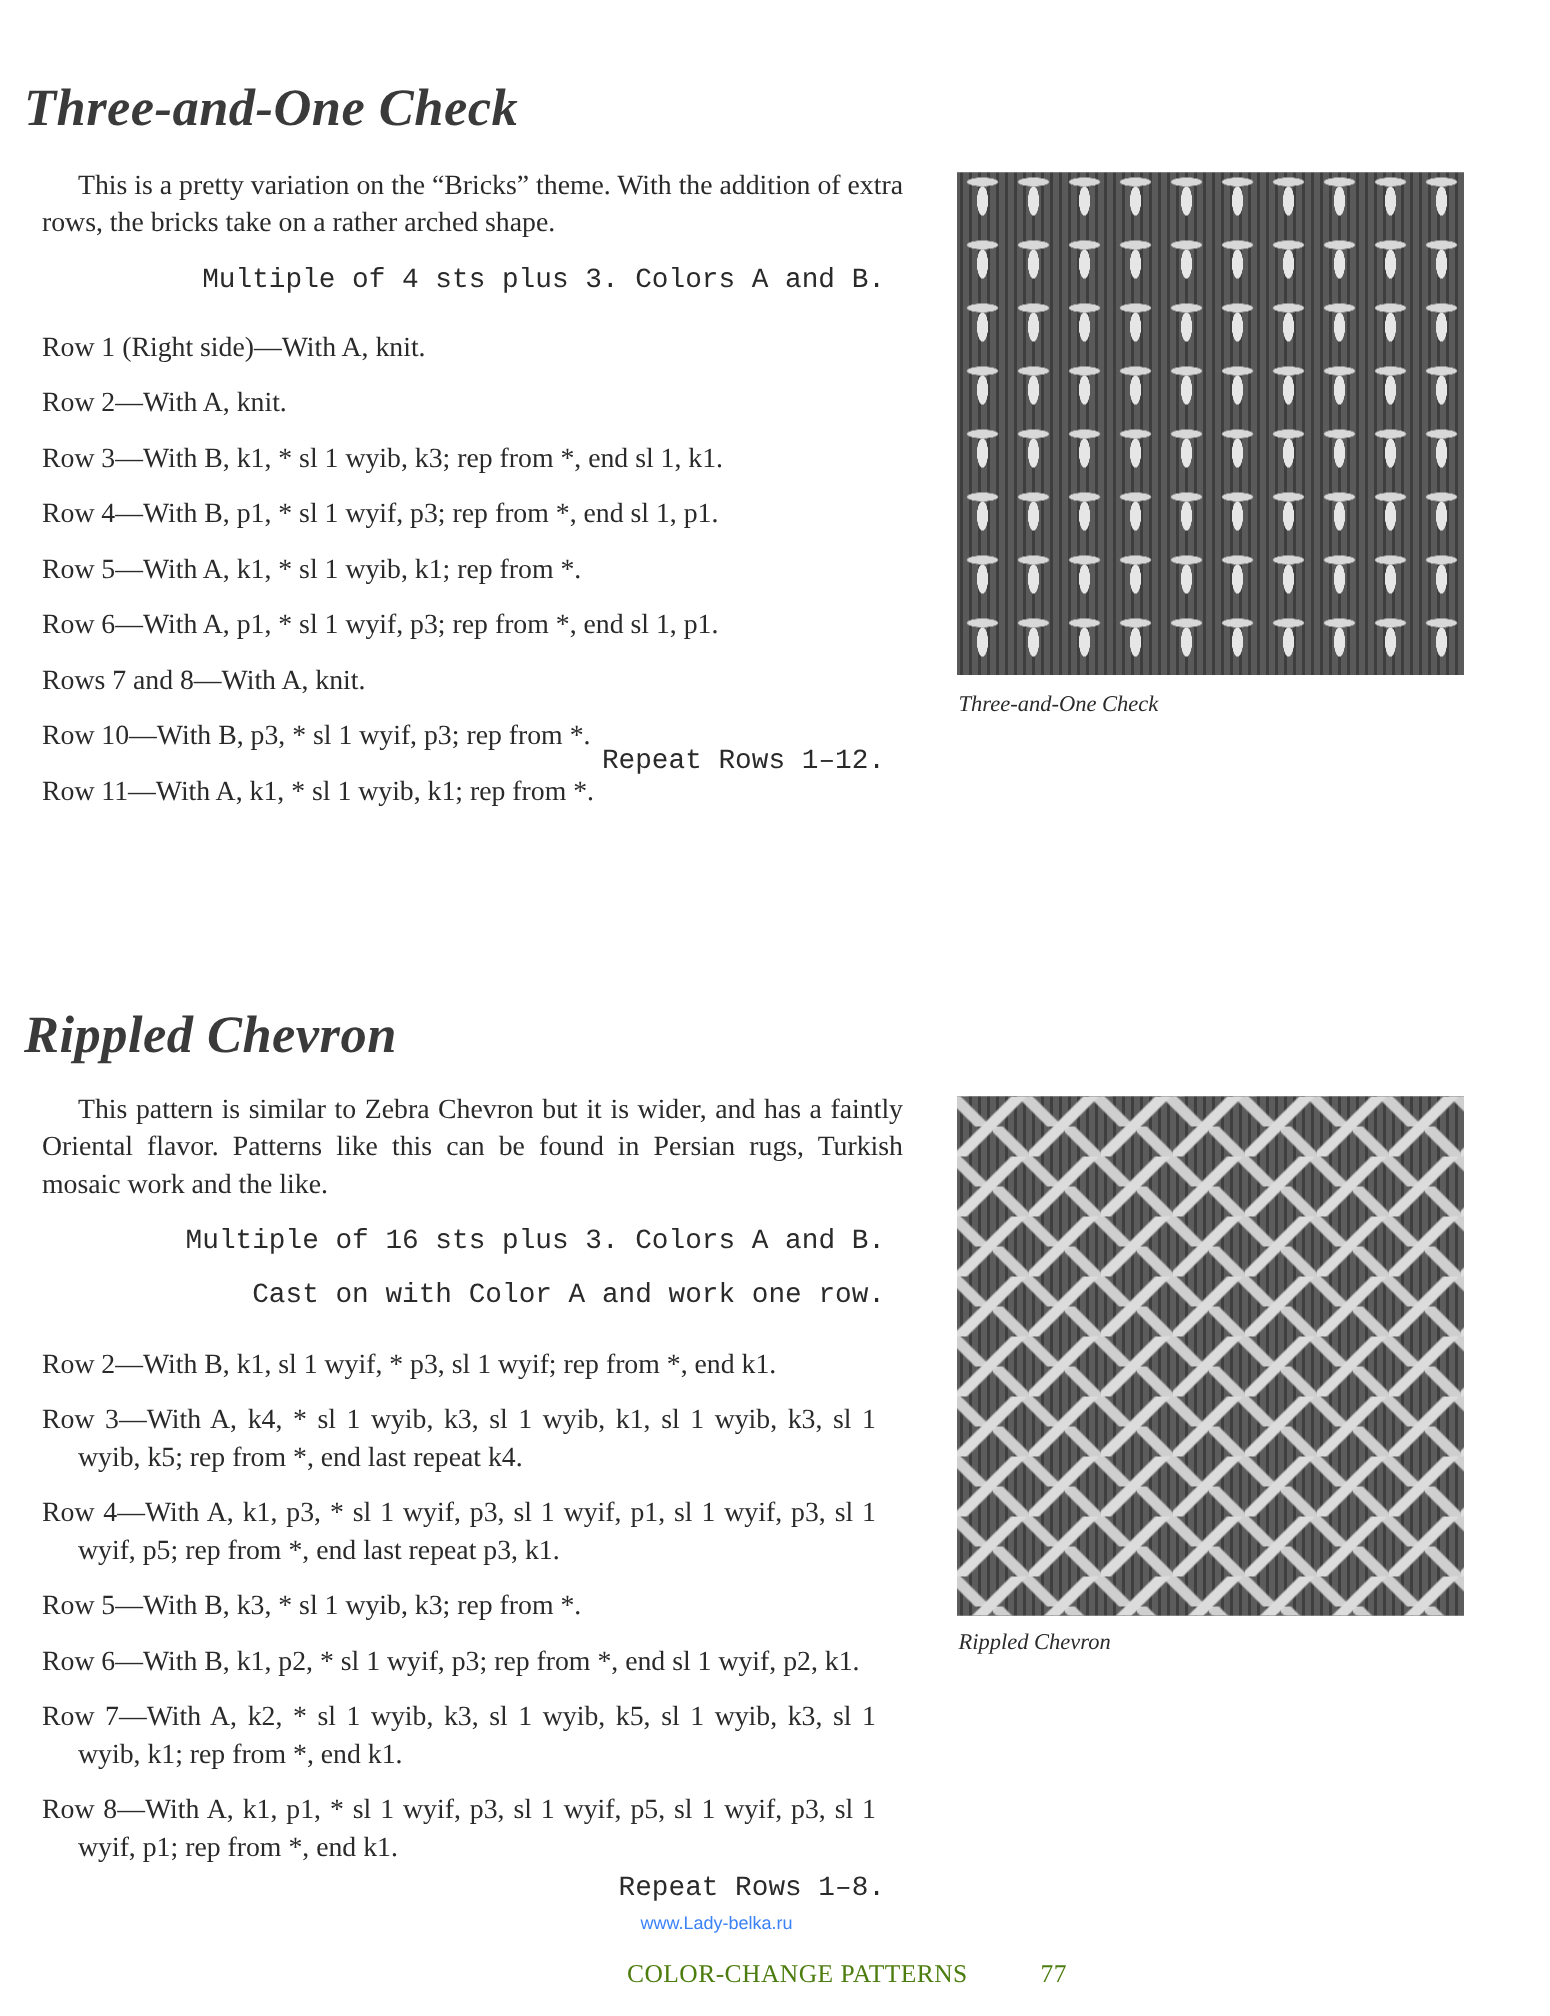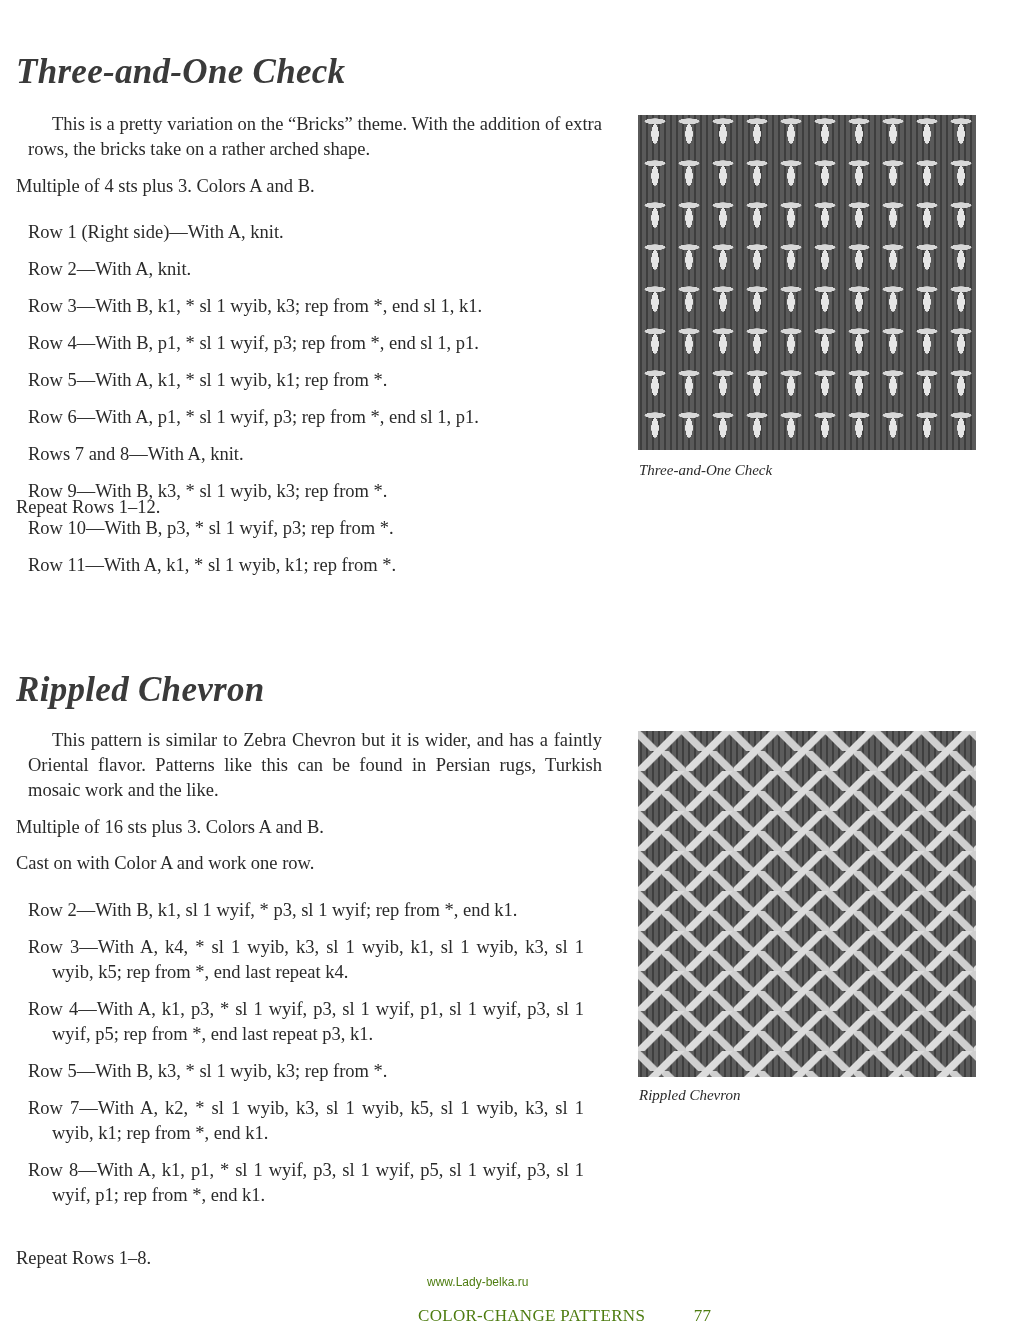--- a/index.html
+++ b/index.html
@@ -11,37 +11,37 @@
     position: absolute; left: 16px; margin: 0;
     font-family: "Liberation Serif", "DejaVu Serif", serif;
     font-style: italic; font-weight: bold; font-size: 35px; color: #3a3a3a; letter-spacing: 0.3px;
   }
   .intro {
     position: absolute; left: 28px; width: 574px; margin: 0;
     font-size: 18.5px; line-height: 25px; text-align: justify; text-indent: 24px;
   }
   .center-line {
     position: absolute; left: 16px; width: 574px; margin: 0;
-    font-size: 18.5px; line-height: 25px; text-align: left;
+    font-size: 18.5px; line-height: 25px; text-align: right; font-family: Liberation Mono, monospace;
   }
   .rows { position: absolute; left: 16px; width: 580px; margin: 0; padding: 0; list-style: none; }
   .rows li {
     font-size: 18.5px; line-height: 25px; padding-left: 24px; text-indent: -24px;
     text-align: justify; margin: 12px;
   }
   .swatch {
     position: absolute; left: 638px; width: 338px; background: #555;
     overflow: hidden;
   }
   .caption {
     position: absolute; left: 639px; font-style: italic; font-size: 15px; color: #2a2a2a; margin: 0;
   }
   .watermark {
     position: absolute; left: 427px; top: 1275px; font-family: "Liberation Sans", "DejaVu Sans", sans-serif;
-    font-size: 12px; color: #4d7c0f;
+    font-size: 12px; color: #3b82f6;
   }
   .footer {
     position: absolute; top: 1306px; left: 418px; font-size: 17px; color: #4d7c0f; letter-spacing: 0.3px;
   }
   .footer .section { text-transform: uppercase; }
   .footer .page-num { margin-left: 44px; }
   
   .check-knit {
     background-color: #4a4a4a;
     background-image:
@@ -68,39 +68,39 @@
   <p class="intro" style="top:112px;">This is a pretty variation on the “Bricks” theme. With the addition of extra rows, the bricks take on a rather arched shape.</p>
   <p class="center-line" style="top:174px;">Multiple of 4 sts plus 3. Colors A and B.</p>
   <ul class="rows" style="top:208px;">
     <li>Row 1 (Right side)—With A, knit.</li>
     <li>Row 2—With A, knit.</li>
     <li>Row 3—With B, k1, * sl 1 wyib, k3; rep from *, end sl 1, k1.</li>
     <li>Row 4—With B, p1, * sl 1 wyif, p3; rep from *, end sl 1, p1.</li>
     <li>Row 5—With A, k1, * sl 1 wyib, k1; rep from *.</li>
     <li>Row 6—With A, p1, * sl 1 wyif, p3; rep from *, end sl 1, p1.</li>
     <li>Rows 7 and 8—With A, knit.</li>
-    <li>Row 9—With B, k3, * sl 1 wyib, k3; rep from *.</li>
     <li>Row 10—With B, p3, * sl 1 wyif, p3; rep from *.</li>
     <li>Row 11—With A, k1, * sl 1 wyib, k1; rep from *.</li>
   </ul>
   <p class="center-line" style="top:495px;">Repeat Rows 1–12.</p>
   <div class="swatch check-knit" style="top:115px; height:335px;"></div>
   <p class="caption" style="top:462px;">Three-and-One Check</p>
 </section>
 
 <section>
   <h2 class="title" style="top:670px;">Rippled Chevron</h2>
   <p class="intro" style="top:728px;">This pattern is similar to Zebra Chevron but it is wider, and has a faintly Oriental flavor. Patterns like this can be found in Persian rugs, Turkish mosaic work and the like.</p>
   <p class="center-line" style="top:815px;">Multiple of 16 sts plus 3. Colors A and B.</p>
   <p class="center-line" style="top:851px;">Cast on with Color A and work one row.</p>
   <ul class="rows" style="top:886px;">
     <li>Row 2—With B, k1, sl 1 wyif, * p3, sl 1 wyif; rep from *, end k1.</li>
     <li>Row 3—With A, k4, * sl 1 wyib, k3, sl 1 wyib, k1, sl 1 wyib, k3, sl 1 wyib, k5; rep from *, end last repeat k4.</li>
     <li>Row 4—With A, k1, p3, * sl 1 wyif, p3, sl 1 wyif, p1, sl 1 wyif, p3, sl 1 wyif, p5; rep from *, end last repeat p3, k1.</li>
     <li>Row 5—With B, k3, * sl 1 wyib, k3; rep from *.</li>
+    <li>Row 6—With B, k1, p2, * sl 1 wyif, p3; rep from *, end sl 1 wyif, p2, k1.</li>
     <li>Row 7—With A, k2, * sl 1 wyib, k3, sl 1 wyib, k5, sl 1 wyib, k3, sl 1 wyib, k1; rep from *, end k1.</li>
     <li>Row 8—With A, k1, p1, * sl 1 wyif, p3, sl 1 wyif, p5, sl 1 wyif, p3, sl 1 wyif, p1; rep from *, end k1.</li>
   </ul>
   <p class="center-line" style="top:1246px;">Repeat Rows 1–8.</p>
   <div class="swatch chevron-knit" style="top:731px; height:346px;"></div>
   <p class="caption" style="top:1087px;">Rippled Chevron</p>
 </section>
 
 <div class="watermark">www.Lady-belka.ru</div>
 

